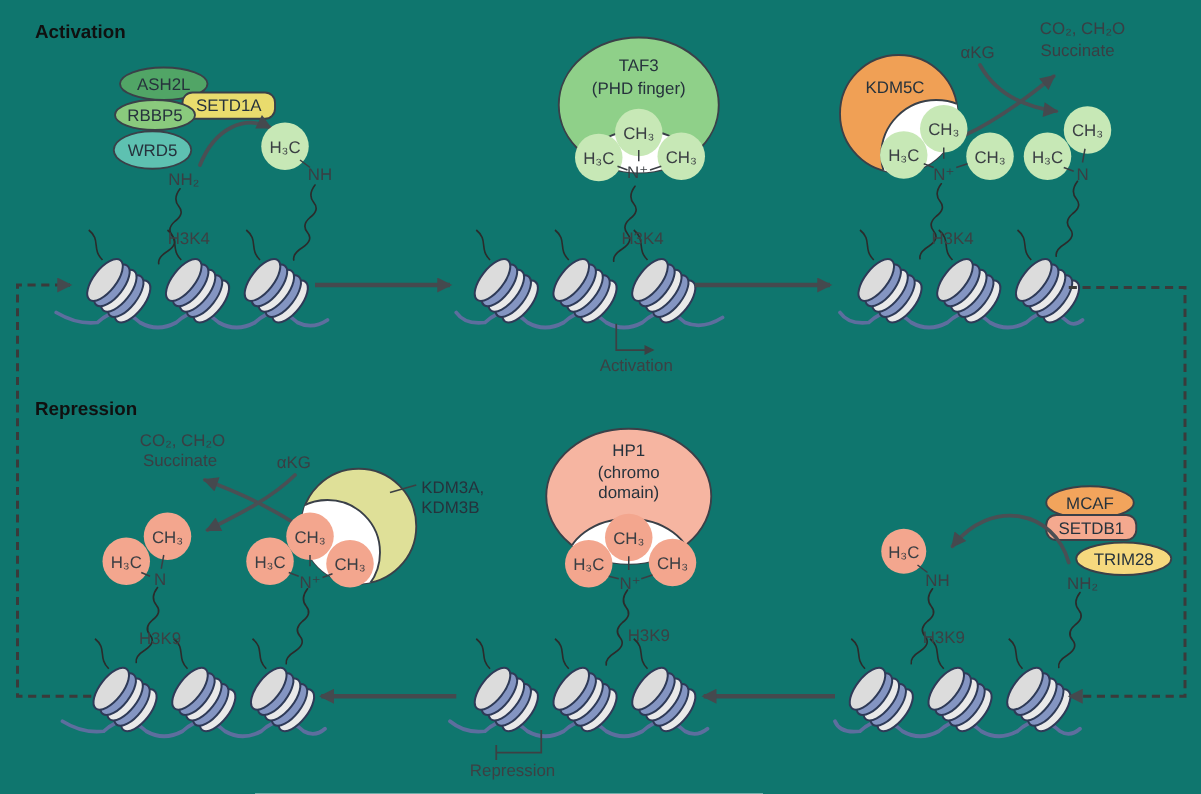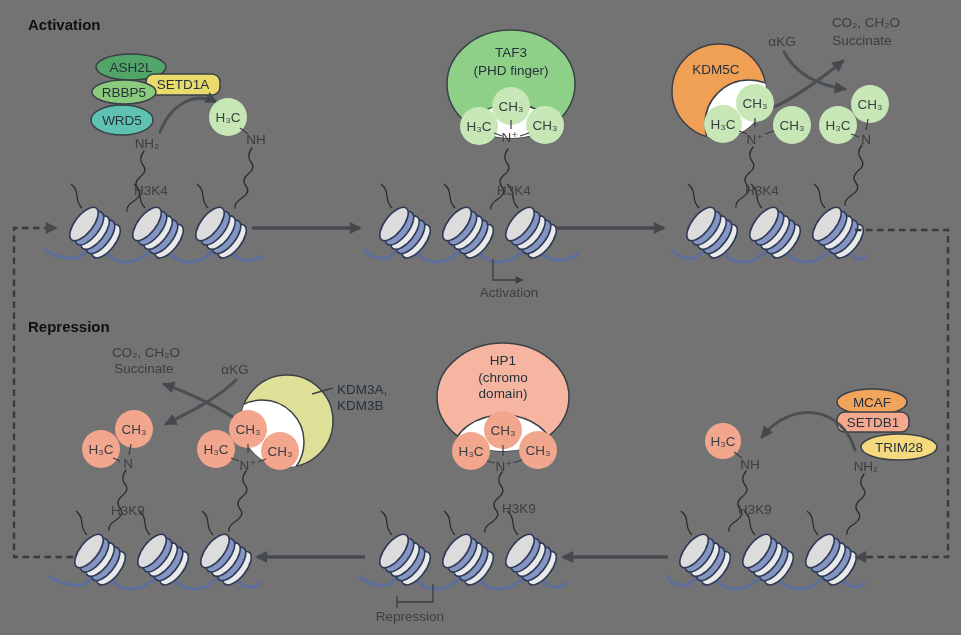--- a/index.html
+++ b/index.html
@@ -1,16 +1,16 @@
 <!DOCTYPE html>
 <html><head>
 <meta charset="utf-8">
 <style>
   html,body{margin:0;padding:0;background:#ffffff;}
-  #fig{position:relative;width:961px;height:635px;background:#737373;overflow:hidden;
+  #fig{position:relative;width:961px;height:635px;background:#0f766e;overflow:hidden;
        font-family:"Liberation Sans",sans-serif;}
   svg text{font-family:"Liberation Sans","DejaVu Sans",sans-serif;}
   .title{font-size:15px;font-weight:bold;fill:#101010;}
   .lbl{font-size:13.5px;fill:#3c4043;}
   .chem{font-size:13.5px;fill:#3a3e43;}
   .prot{font-size:13.5px;fill:#26323c;}
   .tail{stroke:#2b2b2b;stroke-width:1.3;fill:none;stroke-linecap:round;}
   .bond{stroke:#3a3e43;stroke-width:1.2;fill:none;}
   .dna{stroke-width:3;fill:none;stroke-linecap:round;}
   .solidArrow{stroke:#45494e;stroke-width:3.5;fill:none;}

